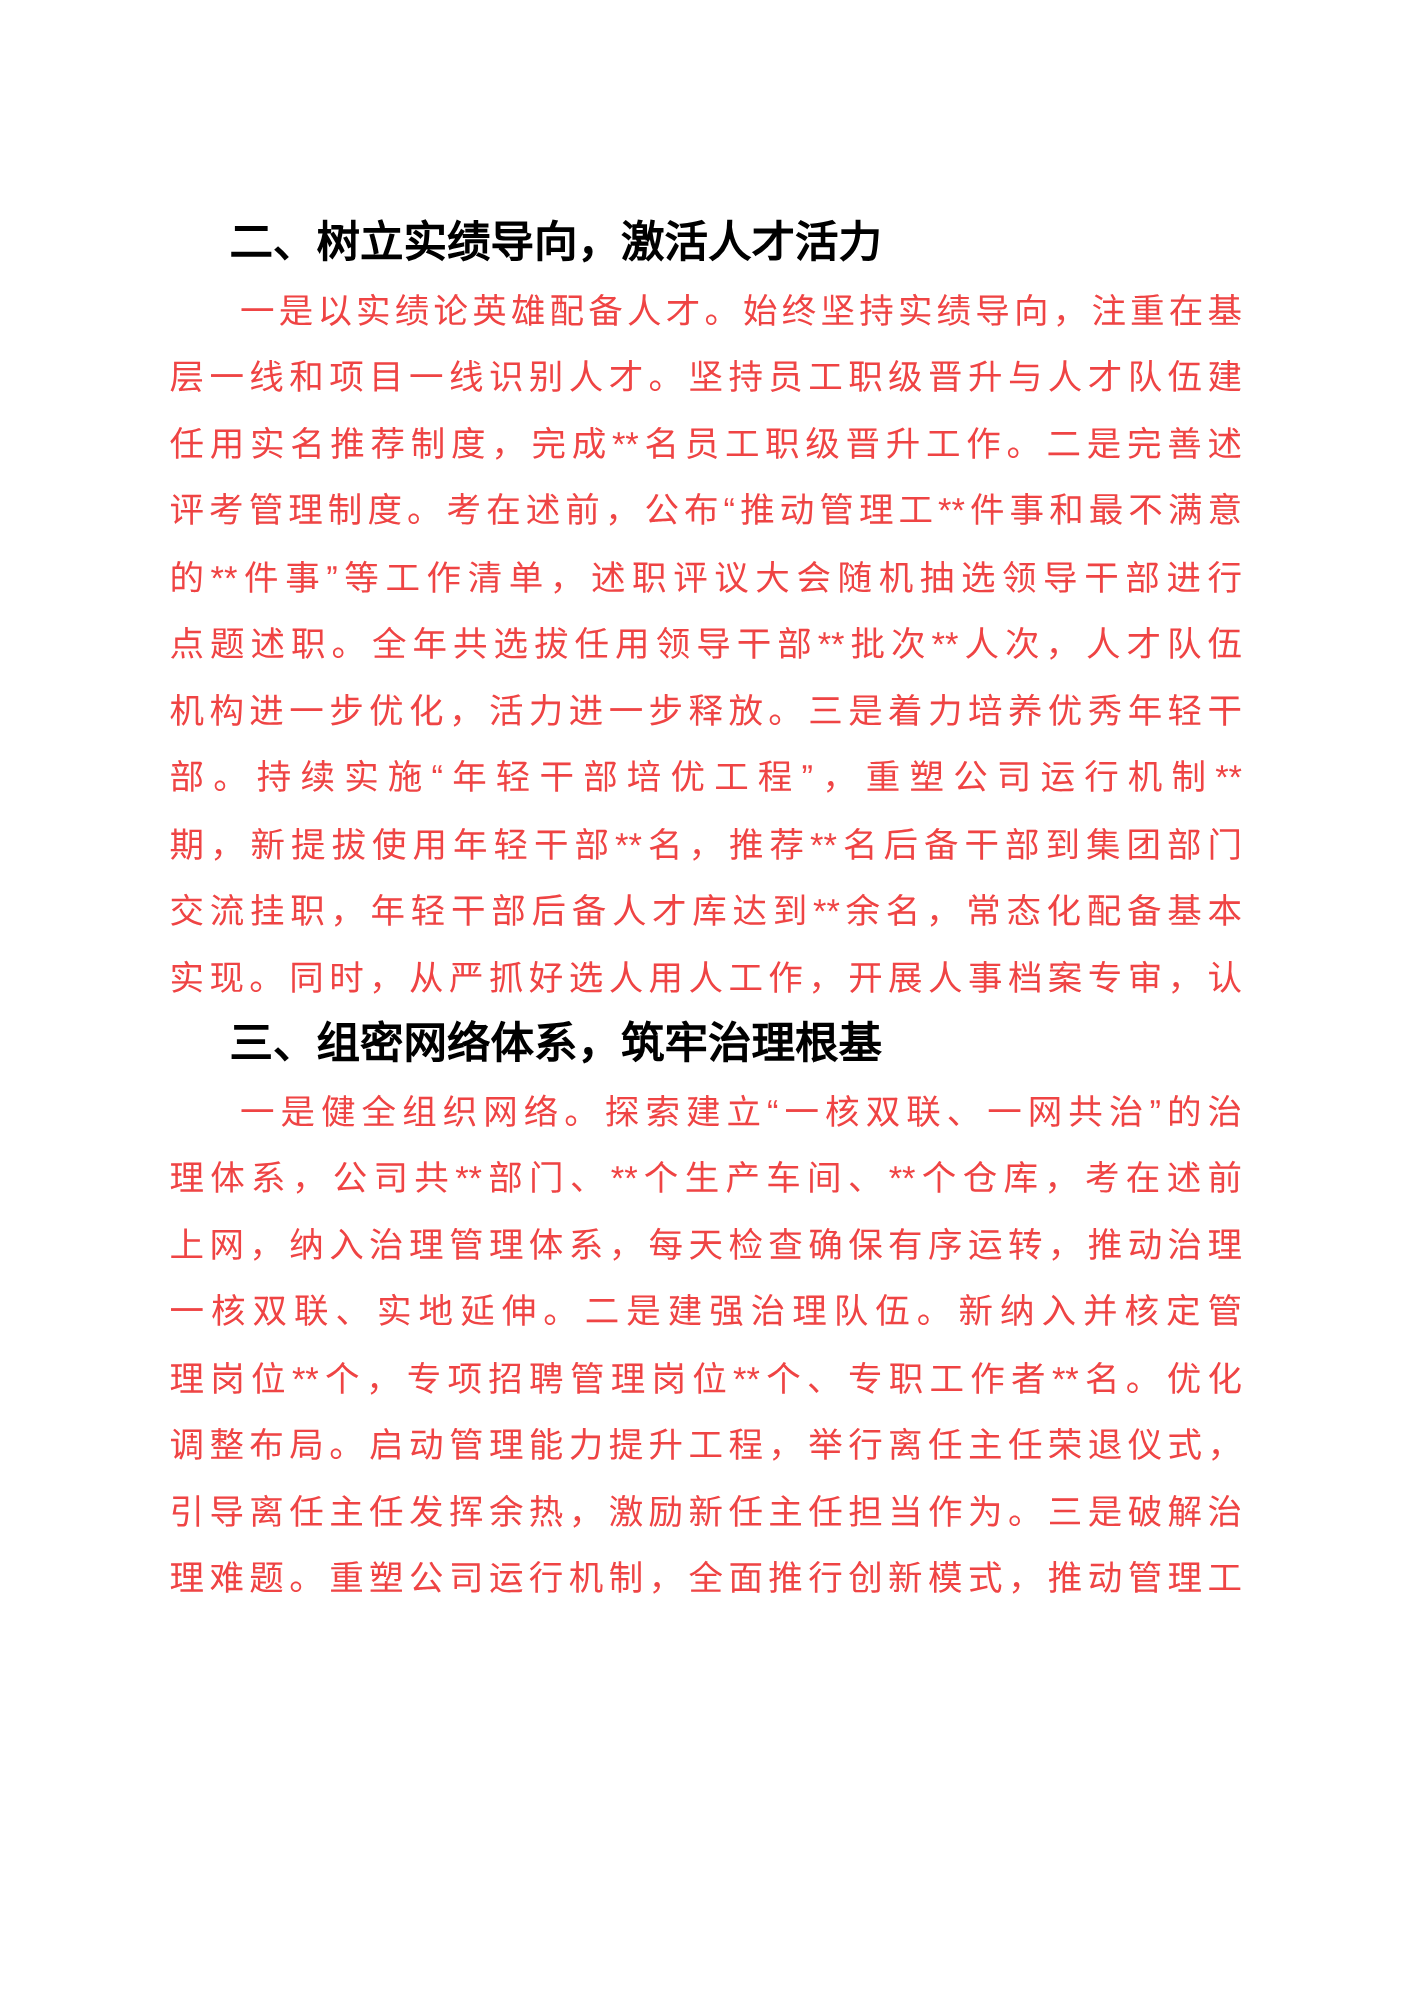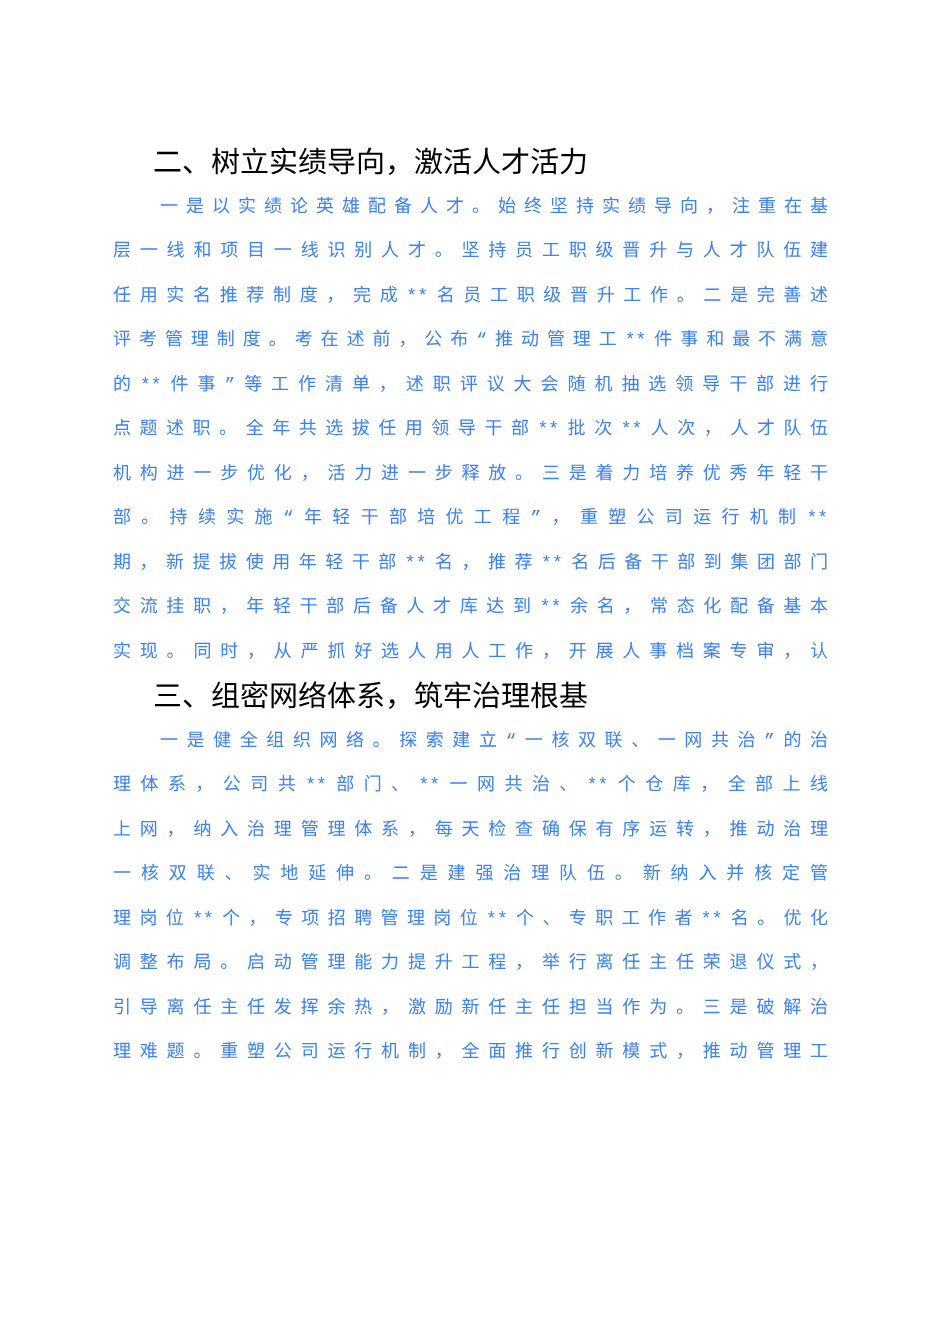--- a/index.html
+++ b/index.html
@@ -18,39 +18,39 @@
     height: 1344px;
     padding: 140px 122px 0 113px;
     background: #ffffff;
   }
   .doc-body {
     width: 715px;
     color: #000000;
   }
   .heading {
     font-family: "Liberation Sans", sans-serif;
-    font-weight: normal;
+    font-weight: bold;
     font-size: 29px;
     line-height: 44.5px;
     height: 44.5px;
     padding-left: 40px;
     white-space: nowrap;
     color: #000000;
   }
   .paragraph {
     margin: 0;
   }
   .line {
-    font-family: Liberation Mono, monospace;
-    font-size: 18px;
+    font-family: Liberation Sans, sans-serif;
+    font-size: 23px;
     line-height: 44.5px;
     height: 44.5px;
     text-align: justify;
     text-align-last: justify;
-    color: #3b82f6;
+    color: #ef4444;
   }
   .line.first {
     text-indent: 47px;
   }
   .line.para-end {
     text-align-last: left;
   }
 </style>
 </head>
 <body style="background: rgb(255, 255, 255);">
@@ -67,21 +67,21 @@
         <div class="line">点题述职。全年共选拔任用领导干部**批次**人次，人才队伍</div>
         <div class="line">机构进一步优化，活力进一步释放。三是着力培养优秀年轻干</div>
         <div class="line">部。持续实施“年轻干部培优工程”，重塑公司运行机制**</div>
         <div class="line">期，新提拔使用年轻干部**名，推荐**名后备干部到集团部门</div>
         <div class="line">交流挂职，年轻干部后备人才库达到**余名，常态化配备基本</div>
         <div class="line">实现。同时，从严抓好选人用人工作，开展人事档案专审，认</div>
       </div>
       <div class="heading">三、组密网络体系，筑牢治理根基</div>
       <div class="paragraph">
         <div class="line first">一是健全组织网络。探索建立“一核双联、一网共治”的治</div>
-        <div class="line">理体系，公司共**部门、**一网共治、**个仓库，全部上线</div>
+        <div class="line">理体系，公司共**部门、**个生产车间、**个仓库，考在述前</div>
         <div class="line">上网，纳入治理管理体系，每天检查确保有序运转，推动治理</div>
         <div class="line">一核双联、实地延伸。二是建强治理队伍。新纳入并核定管</div>
         <div class="line">理岗位**个，专项招聘管理岗位**个、专职工作者**名。优化</div>
         <div class="line">调整布局。启动管理能力提升工程，举行离任主任荣退仪式，</div>
         <div class="line">引导离任主任发挥余热，激励新任主任担当作为。三是破解治</div>
         <div class="line">理难题。重塑公司运行机制，全面推行创新模式，推动管理工</div>
       </div>
     </div>
 </div>
 

